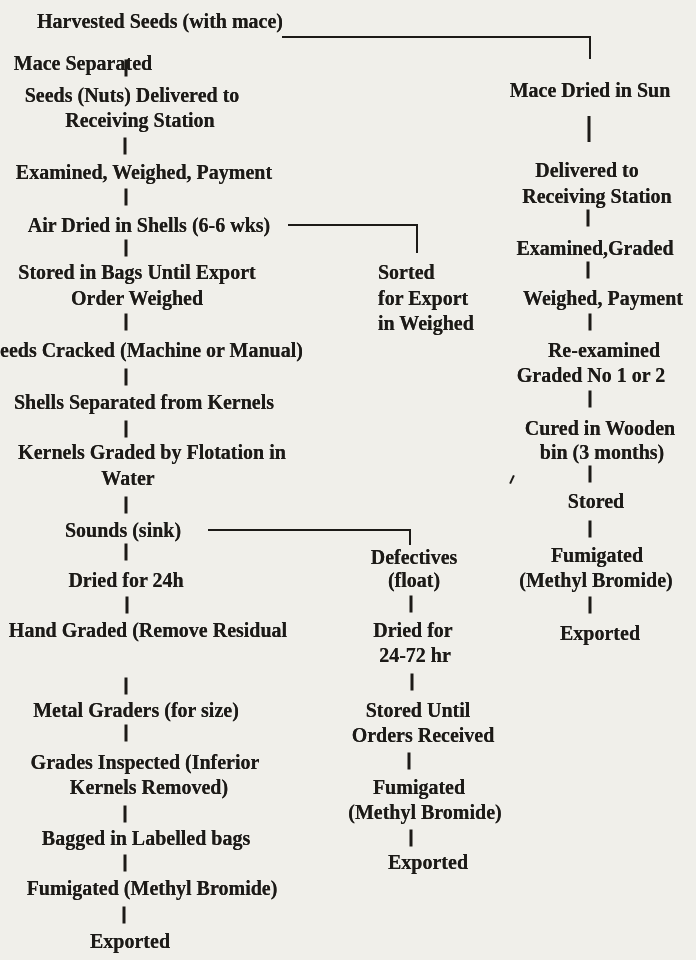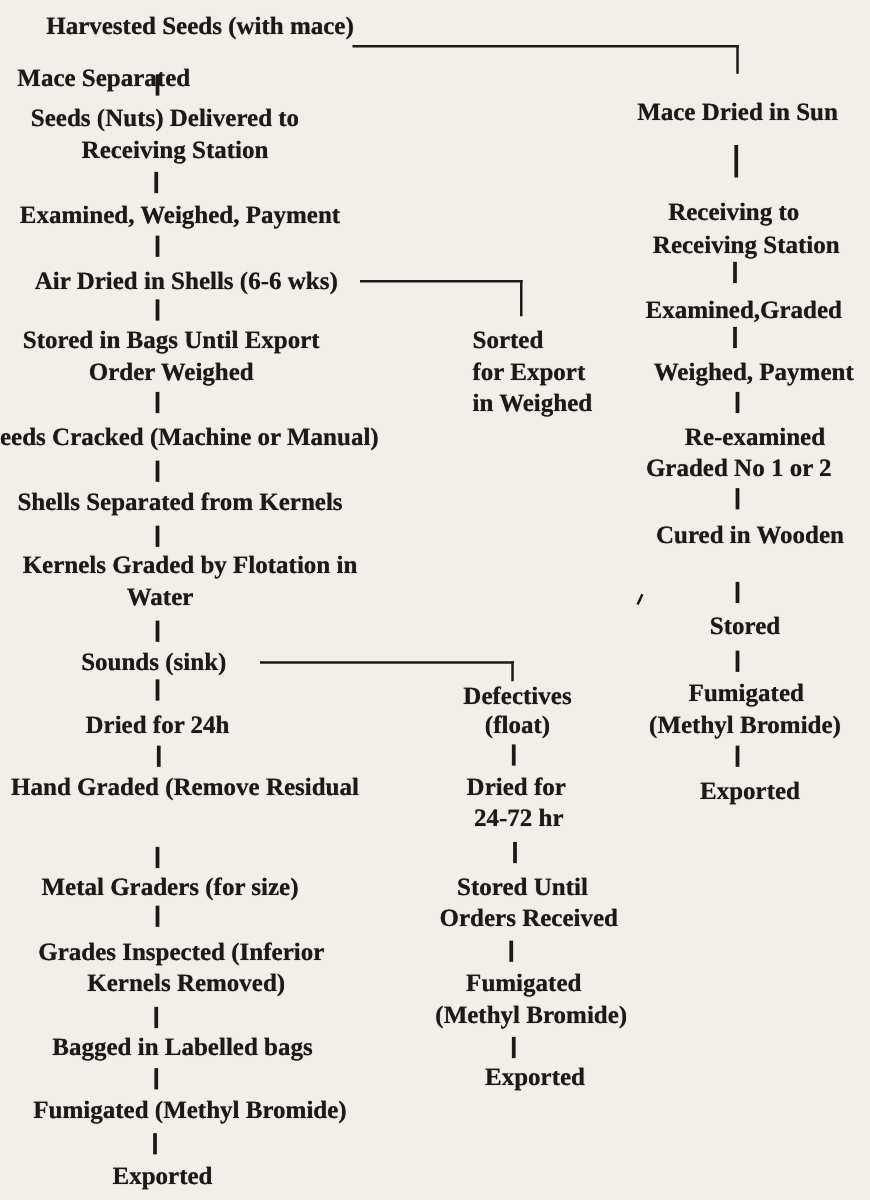--- a/index.html
+++ b/index.html
@@ -111,31 +111,32 @@
   <div class="ln" style="left:418px; top:710px">Stored Until</div>
   <div class="ln" style="left:423px; top:735px">Orders Received</div>
   <div class="pipe" style="left:409px; top:761px"></div>
   <div class="ln" style="left:419px; top:787px">Fumigated</div>
   <div class="ln" style="left:425px; top:812px">(Methyl Bromide)</div>
   <div class="pipe" style="left:411px; top:838px"></div>
   <div class="ln" style="left:428px; top:862px">Exported</div>
 
   <div class="ln" style="left:590px; top:90px">Mace Dried in Sun</div>
   <div class="pipe tall" style="left:589px; top:129px"></div>
-  <div class="ln" style="left:587px; top:170px">Receiving to</div>
+  <div class="ln" style="left:587px; top:170px">Delivered to</div>
   <div class="ln" style="left:597px; top:196px">Receiving Station</div>
   <div class="pipe" style="left:588px; top:218px"></div>
   <div class="ln" style="left:595px; top:248px">Examined,Graded</div>
   <div class="pipe" style="left:588px; top:270px"></div>
   <div class="ln" style="left:603px; top:298px">Weighed, Payment</div>
   <div class="pipe" style="left:590px; top:322px"></div>
   <div class="ln" style="left:604px; top:350px">Re-examined</div>
   <div class="ln" style="left:591px; top:375px">Graded No 1 or 2</div>
   <div class="pipe" style="left:590px; top:399px"></div>
   <div class="ln" style="left:600px; top:428px">Cured in Wooden</div>
+  <div class="ln" style="left:602px; top:452px">bin (3 months)</div>
   <div class="pipe" style="left:590px; top:474px"></div>
   <div class="stray" style="left:511px; top:475px"></div>
   <div class="ln" style="left:596px; top:501px">Stored</div>
   <div class="pipe" style="left:590px; top:529px"></div>
   <div class="ln" style="left:597px; top:555px">Fumigated</div>
   <div class="ln" style="left:596px; top:580px">(Methyl Bromide)</div>
   <div class="pipe" style="left:590px; top:605px"></div>
   <div class="ln" style="left:600px; top:633px">Exported</div>
 
 </div>

